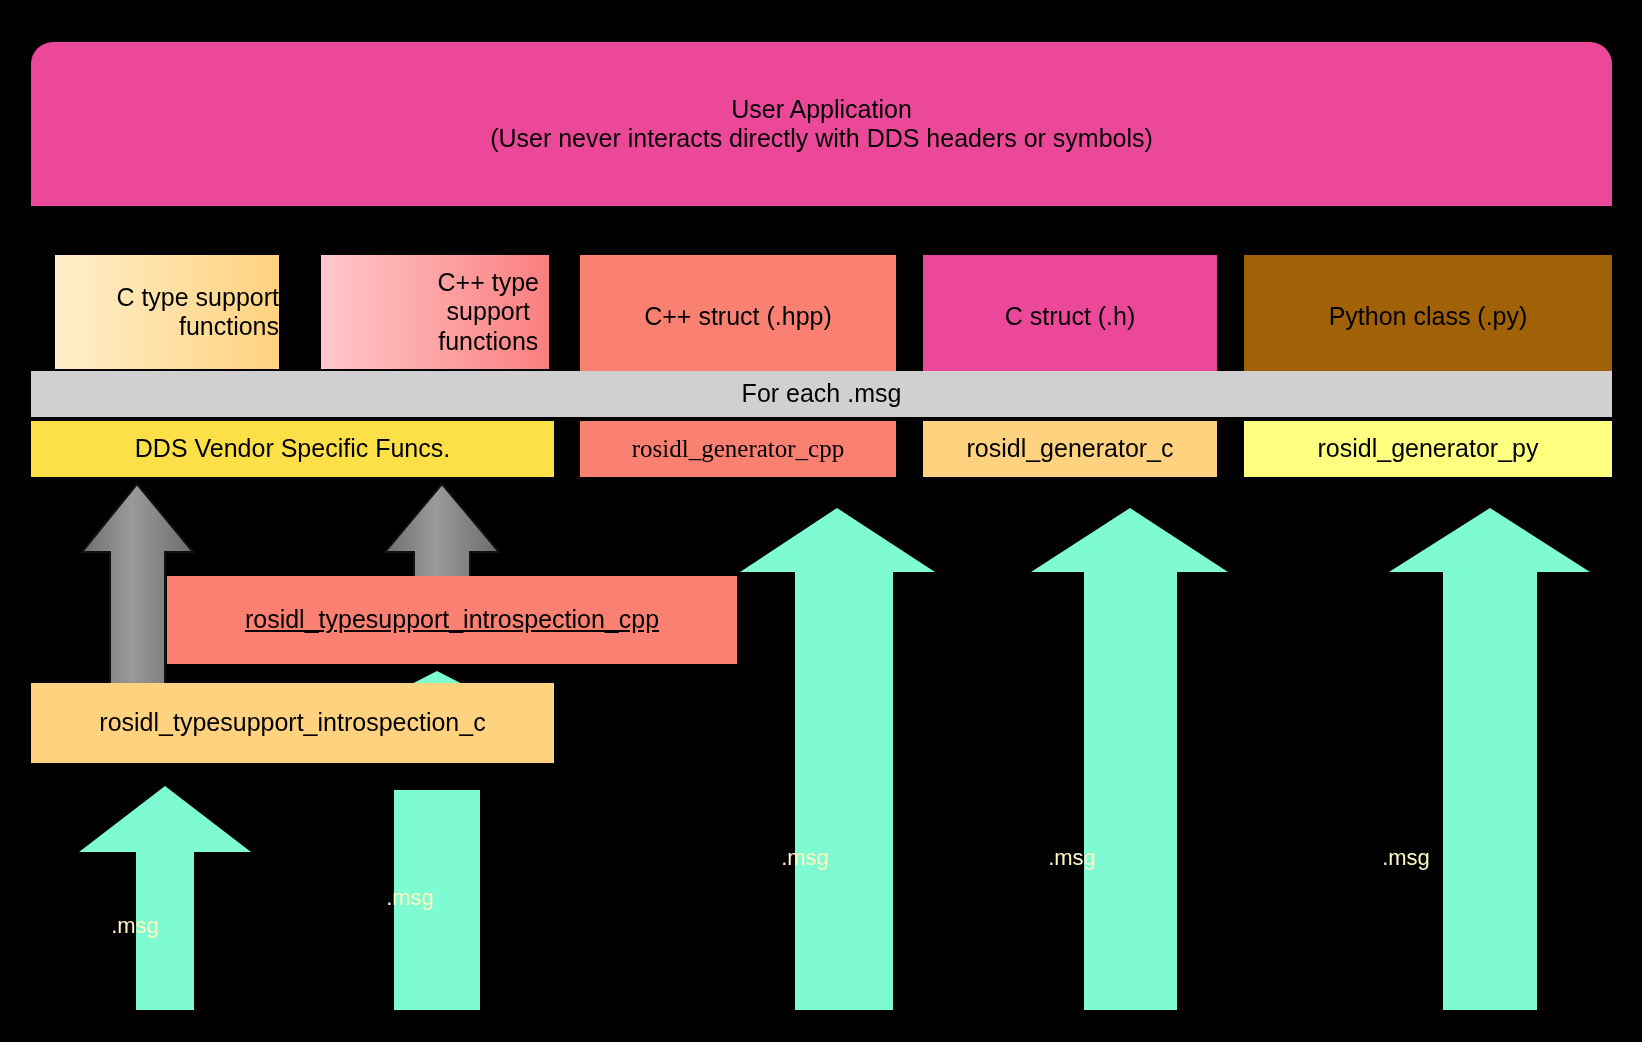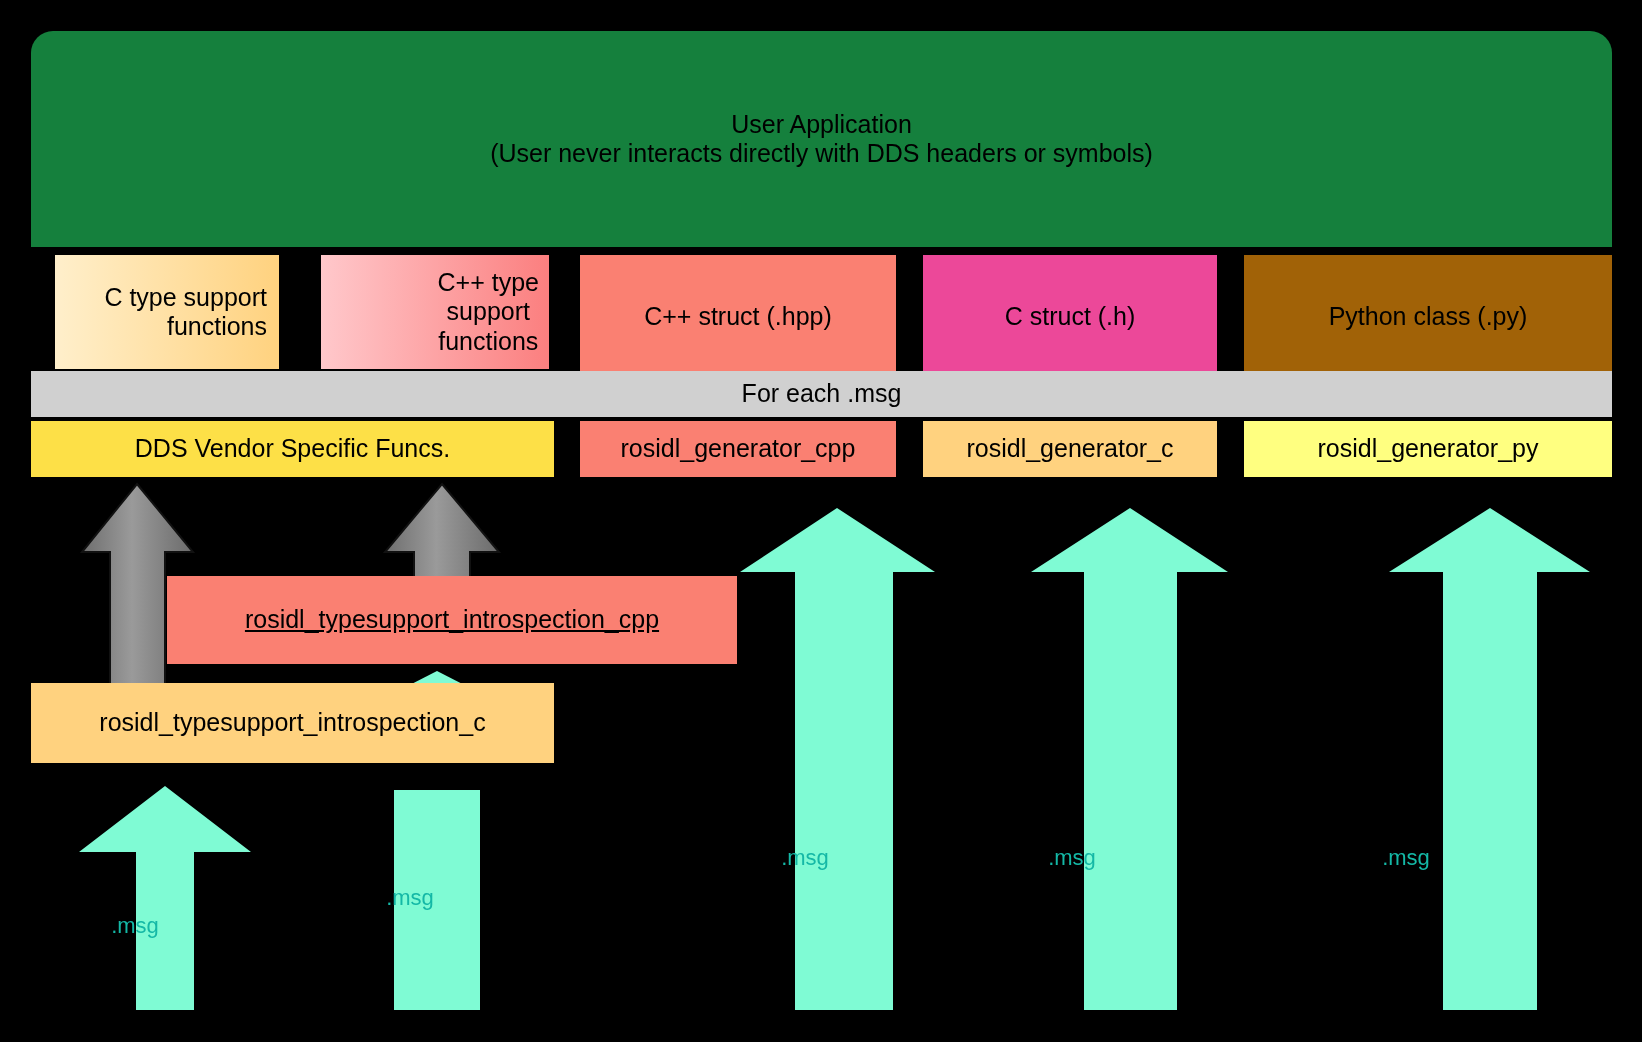--- a/index.html
+++ b/index.html
@@ -5,60 +5,60 @@
 <style>
   html,body{margin:0;padding:0;background:#000;}
   body{width:1642px;height:1042px;position:relative;overflow:hidden;
        font-family:"Liberation Sans","DejaVu Sans",sans-serif;color:#000;}
   #stage{position:absolute;left:0;top:0;width:1642px;height:1042px;background:#000;}
   .box{position:absolute;box-sizing:border-box;display:flex;align-items:center;
        justify-content:center;text-align:center;line-height:1.18;}
   .lbl{display:block;}
 
   
-  #user-app{left:31px;top:31px;width:1581px;height:216px;background:#15803d;
+  #user-app{left:31px;top:42px;width:1581px;height:164px;background:#ec4899;
             border-top-left-radius:22px;border-top-right-radius:22px;
             font-size:25px;}
   #user-app .lbl{padding:0 20px;}
 
   
   .tsbox{font-size:25px;justify-content:flex-end;}
   #c-type-support{left:55px;top:255px;width:224px;height:114px;
      background:linear-gradient(to right,#FFEFCB 0%,#FFD27F 100%);}
-  #c-type-support .lbl{text-align:right;padding-right:12px;}
+  #c-type-support .lbl{text-align:right;padding-right:0;}
   #cpp-type-support{left:321px;top:255px;width:228px;height:114px;
      background:linear-gradient(to right,#FFC8CB 0%,#FB7F7F 100%);}
   #cpp-type-support .lbl{text-align:center;padding-right:10px;}
 
   
   .artifact{font-size:25px;top:255px;height:124px;}
   #cpp-struct{left:580px;width:316px;background:#FA8072;}
   #c-struct{left:923px;width:294px;background:#ec4899;}
   #py-class{left:1244px;width:368px;background:#a16207;}
 
   
   #for-each-band{left:31px;top:371px;width:1581px;height:46px;background:#D0D0D0;
      font-size:25px;}
 
   
   .gen{font-size:25px;top:421px;height:56px;}
   #dds-vendor{left:31px;width:523px;background:#fde047;}
-  #gen-cpp{left:580px;width:316px;background:#FA8072;}
+  #gen-cpp{left:580px;width:316px;background:#FA8072;font-family:Liberation Serif, serif;}
   #gen-c{left:923px;width:294px;background:#FFD27F;}
   #gen-py{left:1244px;width:368px;background:#FFFF80;text-align:right;}
 
   
   #introspection-cpp{left:167px;top:576px;width:570px;height:88px;background:#FA8072;
      font-size:25px;text-decoration:underline;}
   #introspection-c{left:31px;top:683px;width:523px;height:80px;background:#FFD27F;
      font-size:25px;}
 
   
   #arrows{position:absolute;left:0;top:0;width:1642px;height:1042px;}
-  .arrow-label{position:absolute;font-size:22px;color:#14b8a6;text-align:center;}
+  .arrow-label{position:absolute;font-size:22px;color:#fef9c3;text-align:center;}
 </style>
 </head>
 <body>
 
 <div id="stage">
 
   <div class="box" id="user-app">
     <span>
       <span class="lbl">User Application</span>
       <span class="lbl">(User never interacts directly with DDS headers or symbols)</span>

